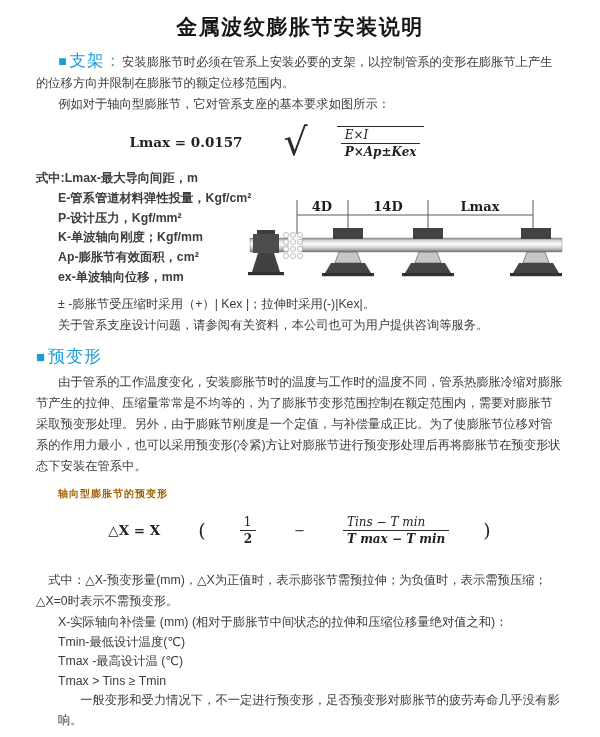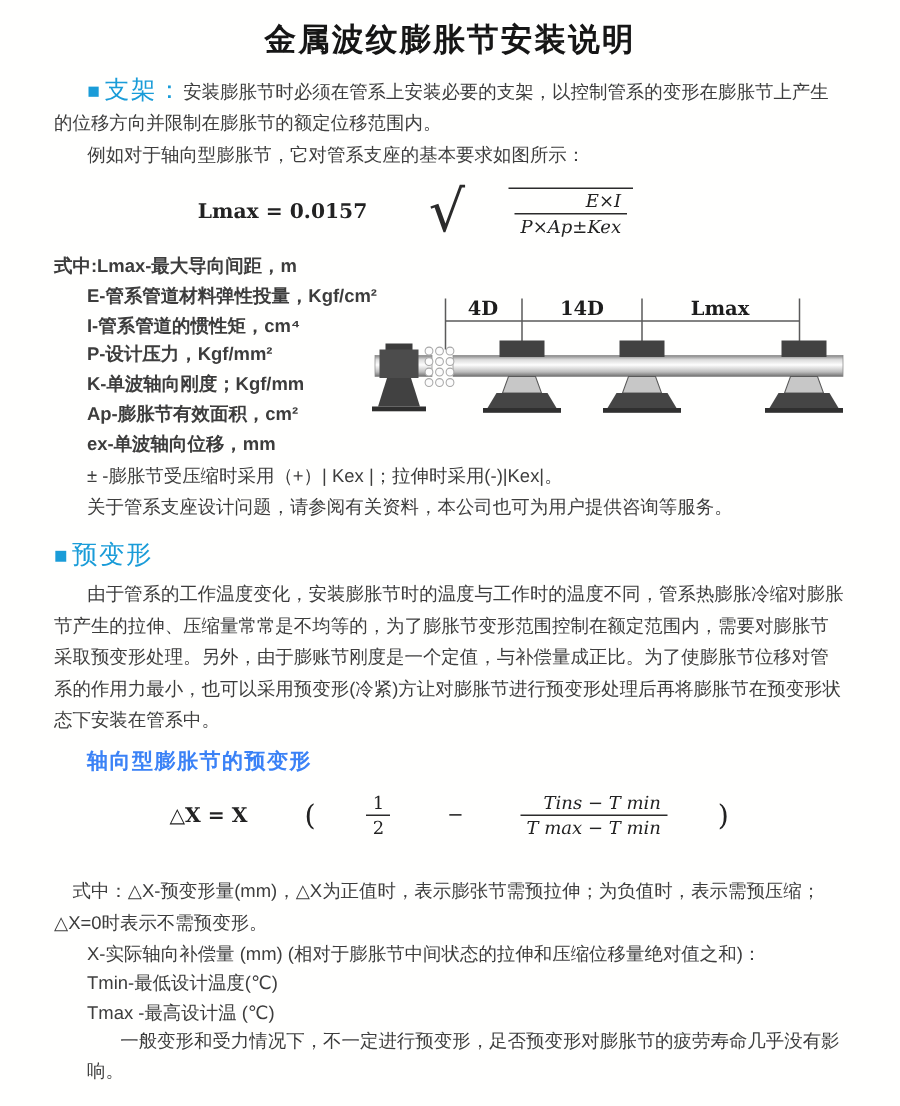--- a/index.html
+++ b/index.html
@@ -18,35 +18,35 @@
   .indent{text-indent:1.8em;}
   .indent1{text-indent:1em;margin-top:20px;}
   .sec-inline{font-size:16.5px;color:#1a9cd8;letter-spacing:1px;}
   .marker{color:#1a9cd8;font-size:14px;margin-right:2px;}
   .sec-head{
     font-size:17px;font-weight:normal;color:#1a9cd8;letter-spacing:1px;
     margin:10px 0 4px 0;line-height:22px;
   }
   .sec-head .marker{font-size:15px;}
   .sub-head{
-    font-size:14px;font-weight:bold;color:#3b82f6;letter-spacing:1px;
+    font-size:10px;font-weight:bold;color:#a16207;letter-spacing:1px;
     margin:6px 0 4px 22px;line-height:21px;
   }
   
   .formula{
     display:flex;justify-content:center;align-items:center;
     font-family:"DejaVu Serif","Liberation Serif",serif;color:#222;gap:33px;
   }
   .formula1{margin:5px 46px 5px 0;height:44px;}
   .f-lhs{font-weight:bold;font-size:13.5px;margin-right:8px;}
   .radical{font-size:38px;line-height:36px;font-weight:normal;margin-right:-4px;color:#2b2b2b;}
   .radicand{display:inline-block;border-top:1.6px solid #2b2b2b;padding:1px 4px 0 4px;}
-  .frac{display:inline-block;text-align:right;vertical-align:middle;font-size:12px;}
+  .frac{display:inline-block;text-align:left;vertical-align:middle;font-size:12px;}
   .frac .num{display:block;border-bottom:1px solid #2b2b2b;padding:0 4px 1px 4px;line-height:14px;}
-  .frac .den{display:block;padding:1px 4px 0 4px;line-height:14px;}
+  .frac .den{display:block;padding:1px 4px 0 4px;line-height:14px;font-weight:bold;}
   .ital{font-style:italic;}
   .formula2{margin:6px 0 6px 0;height:40px;}
   .f-lhs2{font-weight:bold;font-size:13.5px;margin-right:4px;}
   .paren{font-size:19px;font-weight:normal;margin:0 1px;}
   .minus{font-size:13px;margin:0 5px;}
   
   .vars-row{display:flex;margin-right:-32px;margin-top:2px;}
   .vars-col{flex:none;width:212px;font-size:12.3px;line-height:19.8px;font-weight:bold;}
   .var-line{white-space:nowrap;}
   .sub{margin-left:22px;}
@@ -74,21 +74,20 @@
         <span class="num">E×I</span>
         <span class="den">P×Ap±Kex</span>
       </span>
     </span>
   </div>
 
   <div class="vars-row">
     <div class="vars-col">
       <div class="var-line">式中:Lmax-最大导向间距，m</div>
       <div class="var-line sub">E-管系管道材料弹性投量，Kgf/cm²</div>
-      <div class="var-line sub">I-管系管道的惯性矩，cm⁴</div>
       <div class="var-line sub">P-设计压力，Kgf/mm²</div>
       <div class="var-line sub">K-单波轴向刚度；Kgf/mm</div>
       <div class="var-line sub">Ap-膨胀节有效面积，cm²</div>
       <div class="var-line sub">ex-单波轴向位移，mm</div>
     </div>
 
     <div class="diagram-wrap">
       <svg width="350" height="95" viewBox="0 0 350 95">
         <defs>
           <linearGradient id="pipeGrad" x1="0" y1="0" x2="0" y2="1">
@@ -181,16 +180,17 @@
       </span>
     <span class="paren">)</span>
   </div>
 
   <p class="para indent1">式中：△X-预变形量(mm)，△X为正值时，表示膨张节需预拉伸；为负值时，表示需预压缩；△X=0时表示不需预变形。</p>
 
   <div class="notes">
     <div class="note-line sub">X-实际轴向补偿量 (mm) (相对于膨胀节中间状态的拉伸和压缩位移量绝对值之和)：</div>
     <div class="note-line sub">Tmin-最低设计温度(℃)</div>
     <div class="note-line sub">Tmax -最高设计温 (℃)</div>
+    <div class="note-line sub">Tmax &gt; Tins ≥ Tmin</div>
     <div class="note-line indent sub">一般变形和受力情况下，不一定进行预变形，足否预变形对膨胀节的疲劳寿命几乎没有影响。</div>
   </div>
 
 </div>
 
 </body></html>

